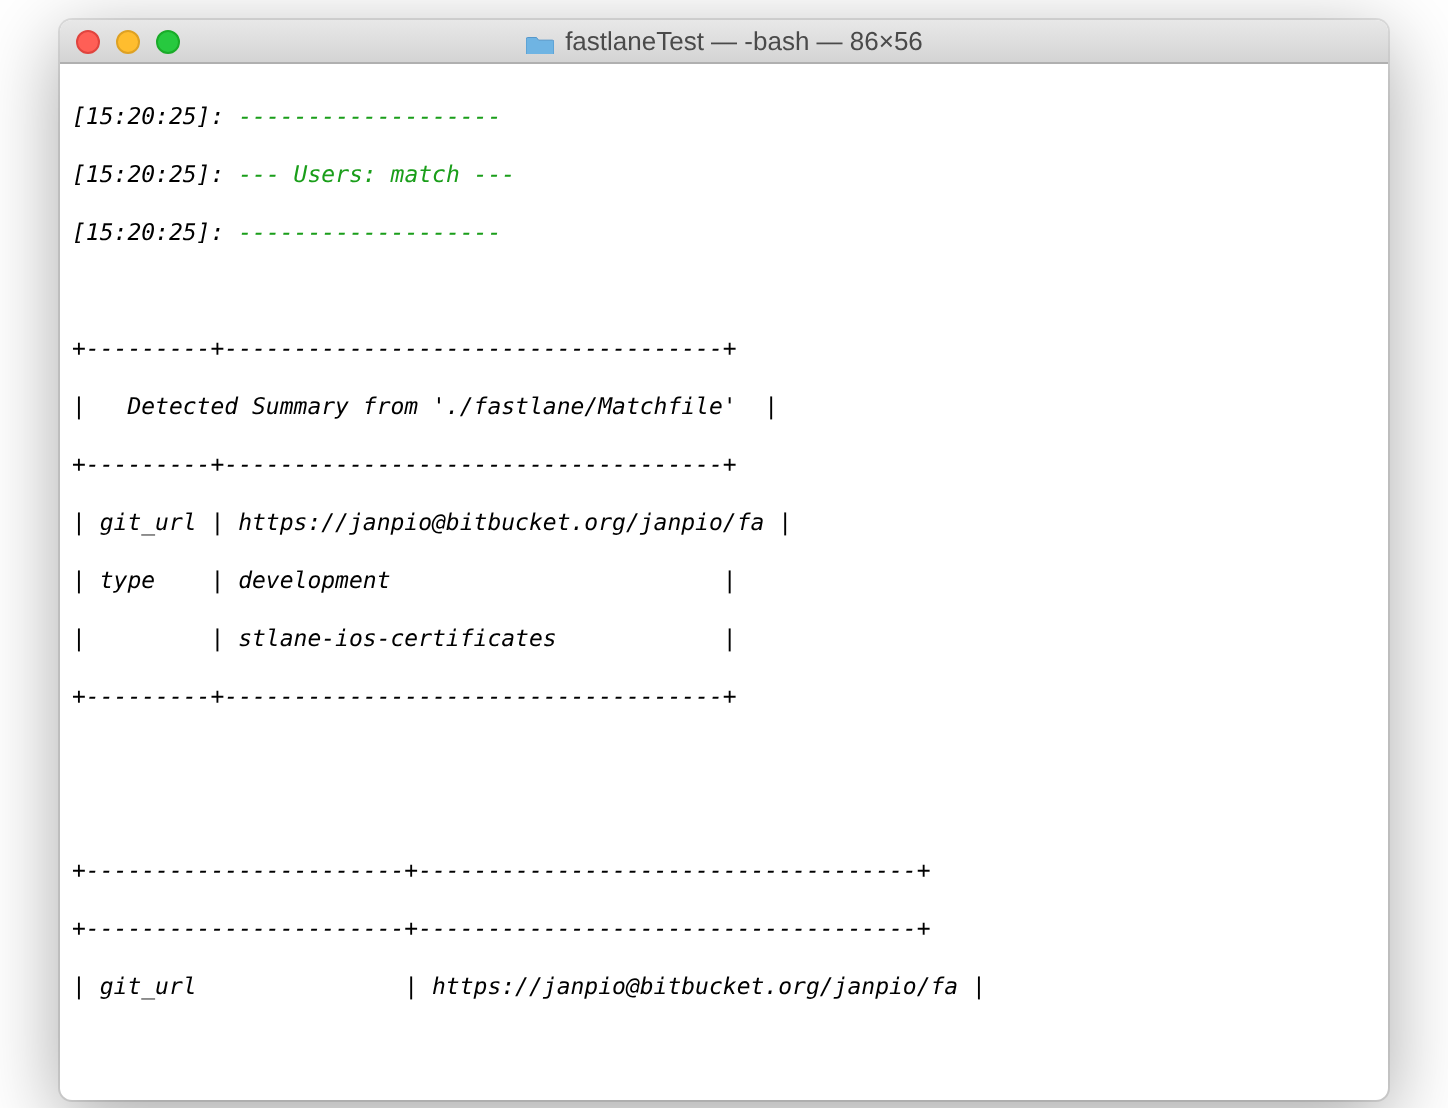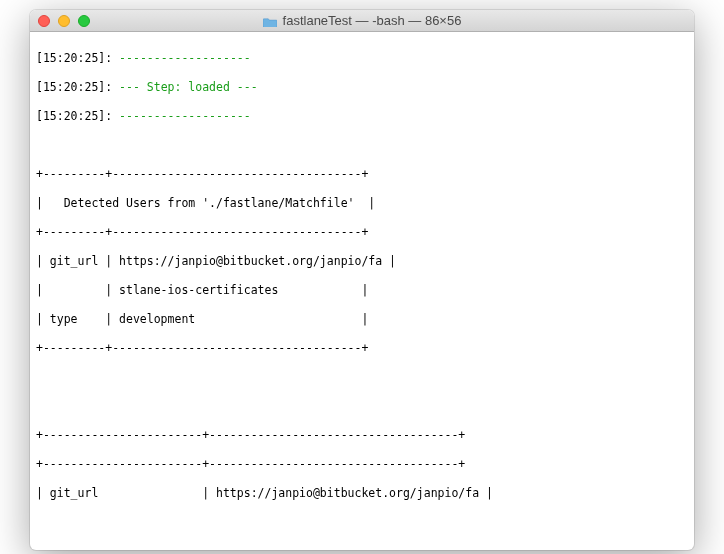--- a/index.html
+++ b/index.html
@@ -60,21 +60,21 @@
     letter-spacing: 0;
   }
   .ts { color: #000; }
   .green { color: #1a9e1a; }
   .file-icon {
     display: inline-block;
     width: 12px; height: 14px;
     vertical-align: -2px;
     margin-left: 2px;
   }
-  .t-row { display: block; }
+  .t-row { display: block; font-style: italic; }
 </style>
 </head>
 <body>
 
 <div class="window">
   <div class="titlebar">
     <div class="traffic-lights">
       <div class="light close"></div>
       <div class="light min"></div>
       <div class="light max"></div>
@@ -84,29 +84,29 @@
         <svg viewBox="0 0 16 12">
             <path d="M1 2 h5 l1.2 1.5 H15 a1 1 0 0 1 1 1 V11 a1 1 0 0 1 -1 1 H1 a1 1 0 0 1 -1 -1 V3 a1 1 0 0 1 1 -1 z" fill="#6fb4e3" stroke="#4a90c7" stroke-width="0.5"></path>
           </svg>
       </span>
       <span>fastlaneTest — -bash — 86×56</span>
     </div>
   </div>
 
   <div class="terminal">
 <span class="t-row"><span class="ts">[15:20:25]:</span> <span class="green">-------------------</span></span>
-<span class="t-row"><span class="ts">[15:20:25]:</span> <span class="green">--- Step: loaded ---</span></span>
+<span class="t-row"><span class="ts">[15:20:25]:</span> <span class="green">--- Users: match ---</span></span>
 <span class="t-row"><span class="ts">[15:20:25]:</span> <span class="green">-------------------</span></span>
 <span class="t-row"> </span>
 <span class="t-row">+---------+------------------------------------+</span>
-<span class="t-row">|   Detected Users from './fastlane/Matchfile'  |</span>
+<span class="t-row">|   Detected Summary from './fastlane/Matchfile'  |</span>
 <span class="t-row">+---------+------------------------------------+</span>
 <span class="t-row">| git_url | https://janpio@bitbucket.org/janpio/fa |</span>
+<span class="t-row">| type    | development                        |</span>
 <span class="t-row">|         | stlane-ios-certificates            |</span>
-<span class="t-row">| type    | development                        |</span>
 <span class="t-row">+---------+------------------------------------+</span>
 <span class="t-row"> </span>
 <span class="t-row"> </span>
 <span class="t-row">+-----------------------+------------------------------------+</span>
 <span class="t-row">+-----------------------+------------------------------------+</span>
 <div id="t2rows"><span class="t-row">| git_url               | https://janpio@bitbucket.org/janpio/fa |</span></div>
 
   </div>
 </div>
 

